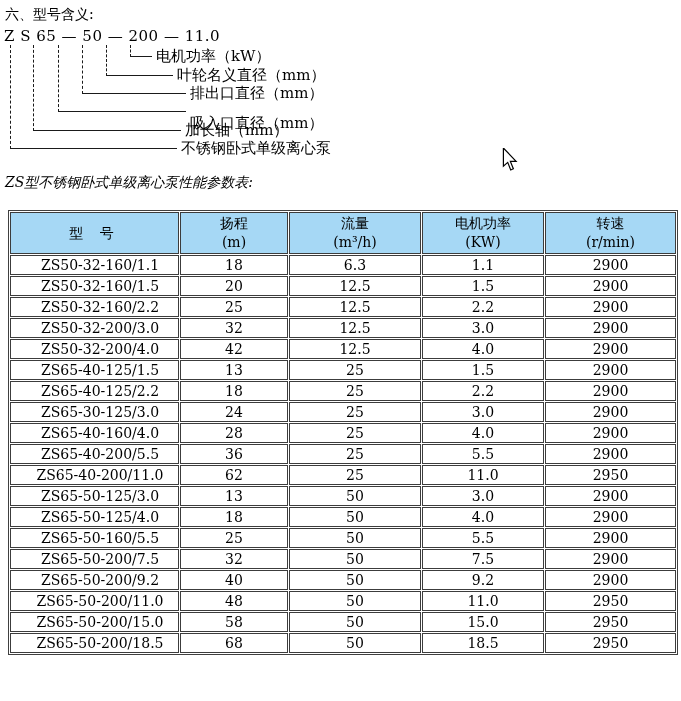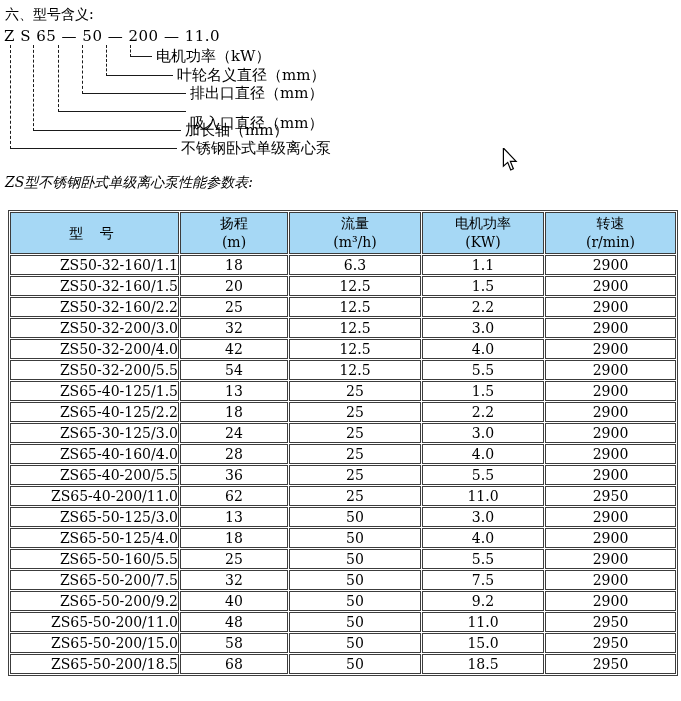--- a/index.html
+++ b/index.html
@@ -53,21 +53,21 @@
     border:1px solid #3c3c3c;
     font-size:14px;
     height:18px;
     text-align:center;
     vertical-align:middle;
     padding:0;
     white-space:nowrap;
     overflow:hidden;
   }
   table.spec td.model-cell{
-    text-align:right;
+    text-align:center;
     padding-left:11px;
   }
   .cursor{
     position:absolute;
     left:502px;top:148px;
     width:16px;height:24px;
     pointer-events:none;
   }
 </style>
 </head>
@@ -155,27 +155,20 @@
         <td>2900</td>
       </tr>
       <tr>
         <td class="model-cell">ZS50-32-200/4.0</td>
         <td>42</td>
         <td>12.5</td>
         <td>4.0</td>
         <td>2900</td>
       </tr>
       <tr>
-        <td class="model-cell">ZS50-32-200/5.5</td>
-        <td>54</td>
-        <td>12.5</td>
-        <td>5.5</td>
-        <td>2900</td>
-      </tr>
-      <tr>
         <td class="model-cell">ZS65-40-125/1.5</td>
         <td>13</td>
         <td>25</td>
         <td>1.5</td>
         <td>2900</td>
       </tr>
       <tr>
         <td class="model-cell">ZS65-40-125/2.2</td>
         <td>18</td>
         <td>25</td>

